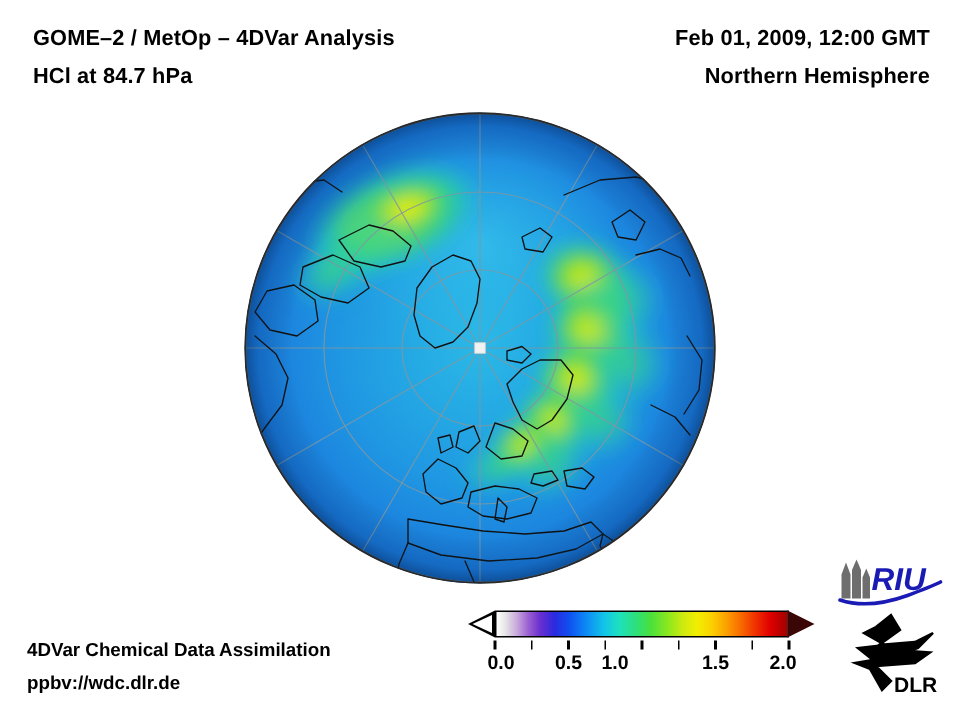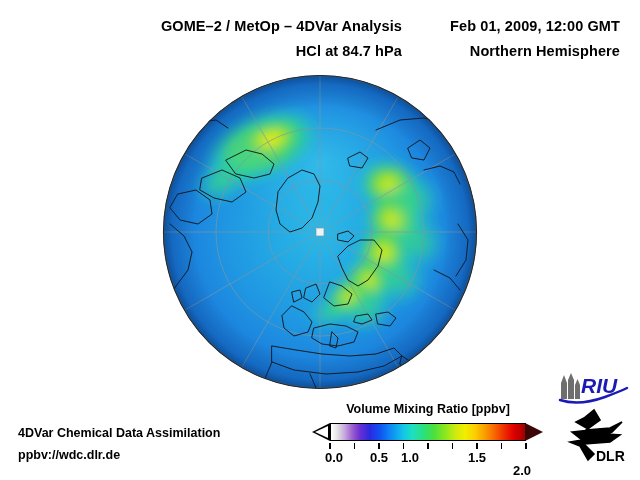--- a/index.html
+++ b/index.html
@@ -29,21 +29,20 @@
     top: 14px;
     width: 300px;
     text-align: right;
   }
   .hdr-line {
     font-size: 14.5px;
     font-weight: bold;
     line-height: 25px;
     letter-spacing: 0.1px;
     white-space: nowrap;
-    text-align: right;
   }
   .hdr-right .hdr-line { text-align: right; }
 
   
   #globe-wrap {
     position: absolute;
     left: 162px;
     top: 74px;
     width: 316px;
     height: 316px;
@@ -369,21 +368,20 @@
   <rect x="154.5" y="154.5" width="7" height="7" fill="#f2f2f2" stroke="#cfd8dc" stroke-width="0.6"></rect>
 </svg>
 </div>
 
 <div class="footer-left">
   <div class="footer-line">4DVar Chemical Data Assimilation</div>
   <div class="footer-line">ppbv://wdc.dlr.de</div>
 </div>
 
 <div id="colorbar-block">
-  <div id="cb-title">Volume Mixing Ratio [ppbv]</div>
 
   <div id="cb-graphic">
     <div id="cb-arrow-left"></div>
     <div id="cb-arrow-left-inner"></div>
     <div id="cb-bar"></div>
     <div id="cb-arrow-right"></div>
   </div>
 
   <div id="cb-ticks">
       <div class="cb-tick" style="left: -0.75px;"></div>
@@ -394,21 +392,21 @@
       <div class="cb-tick" style="left: 121.75px;"></div>
       <div class="cb-tick" style="left: 146.25px;"></div>
       <div class="cb-tick" style="left: 170.75px;"></div>
       <div class="cb-tick" style="left: 195.25px;"></div>
     </div>
   <div id="cb-labels">
       <div class="cb-label" style="left: 4px;">0.0</div>
       <div class="cb-label" style="left: 49px;">0.5</div>
       <div class="cb-label" style="left: 80px;">1.0</div>
       <div class="cb-label" style="left: 147px;">1.5</div>
-      <div class="cb-label" style="left: 192px; margin-top: 13px;">2.0</div>
+      <div class="cb-label" style="left: 192px;">2.0</div>
     </div>
 </div>
 
 <div id="riu-logo">
 <svg width="72" height="34" viewBox="0 0 72 34" xmlns="http://www.w3.org/2000/svg">
 
   <g fill="#6e6e6e">
     <path d="M4 28 L4 12 L7 4 L10 12 L10 28 Z"></path>
     <path d="M11 28 L11 9 L14 2 L17 9 L17 28 Z"></path>
     <path d="M18 28 L18 14 L20.5 8 L23 14 L23 28 Z"></path>

